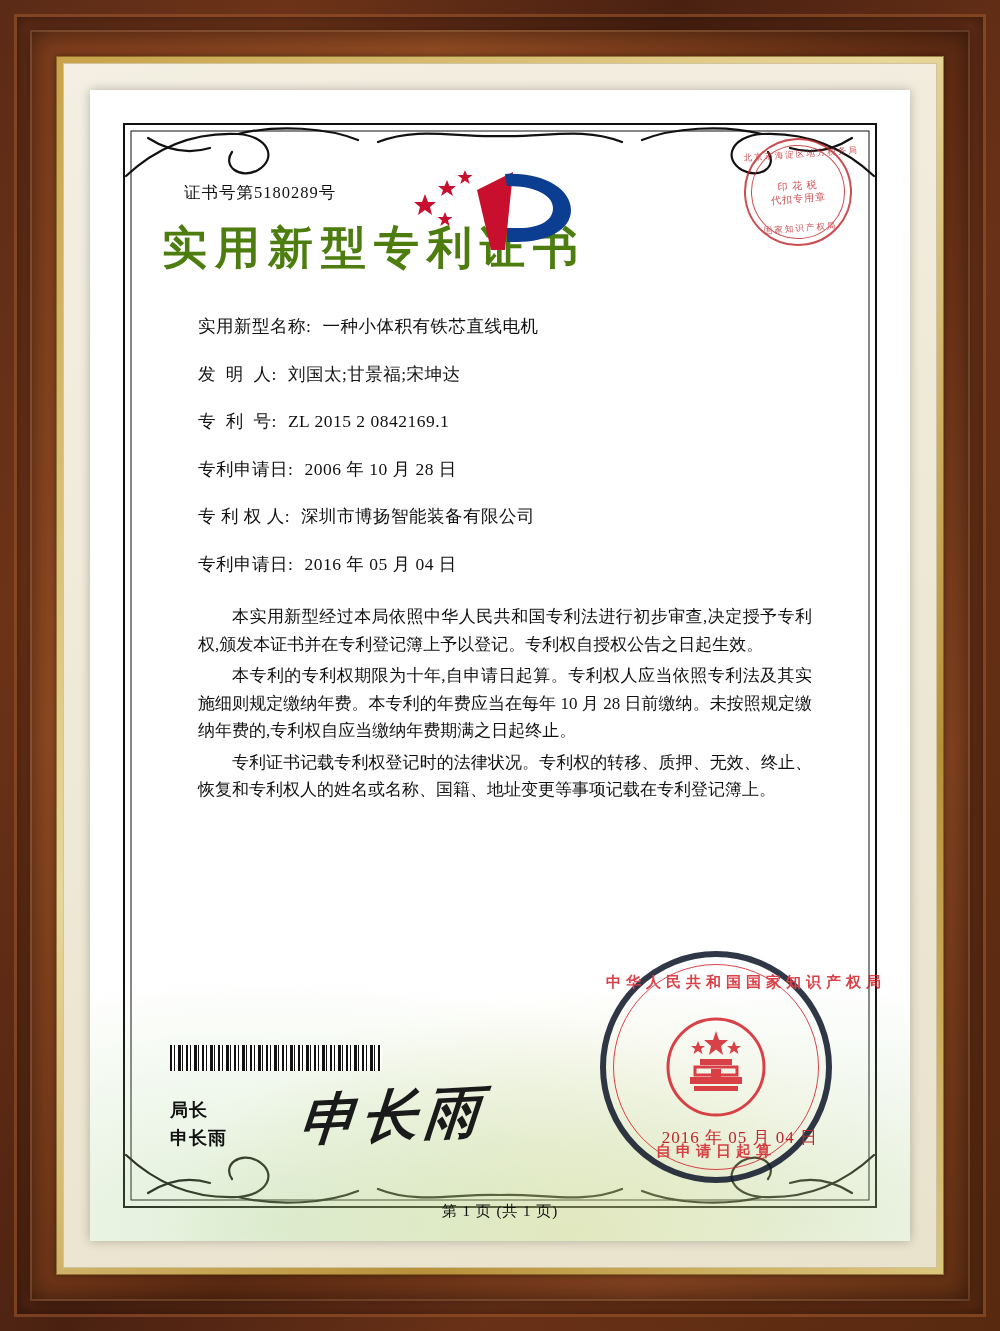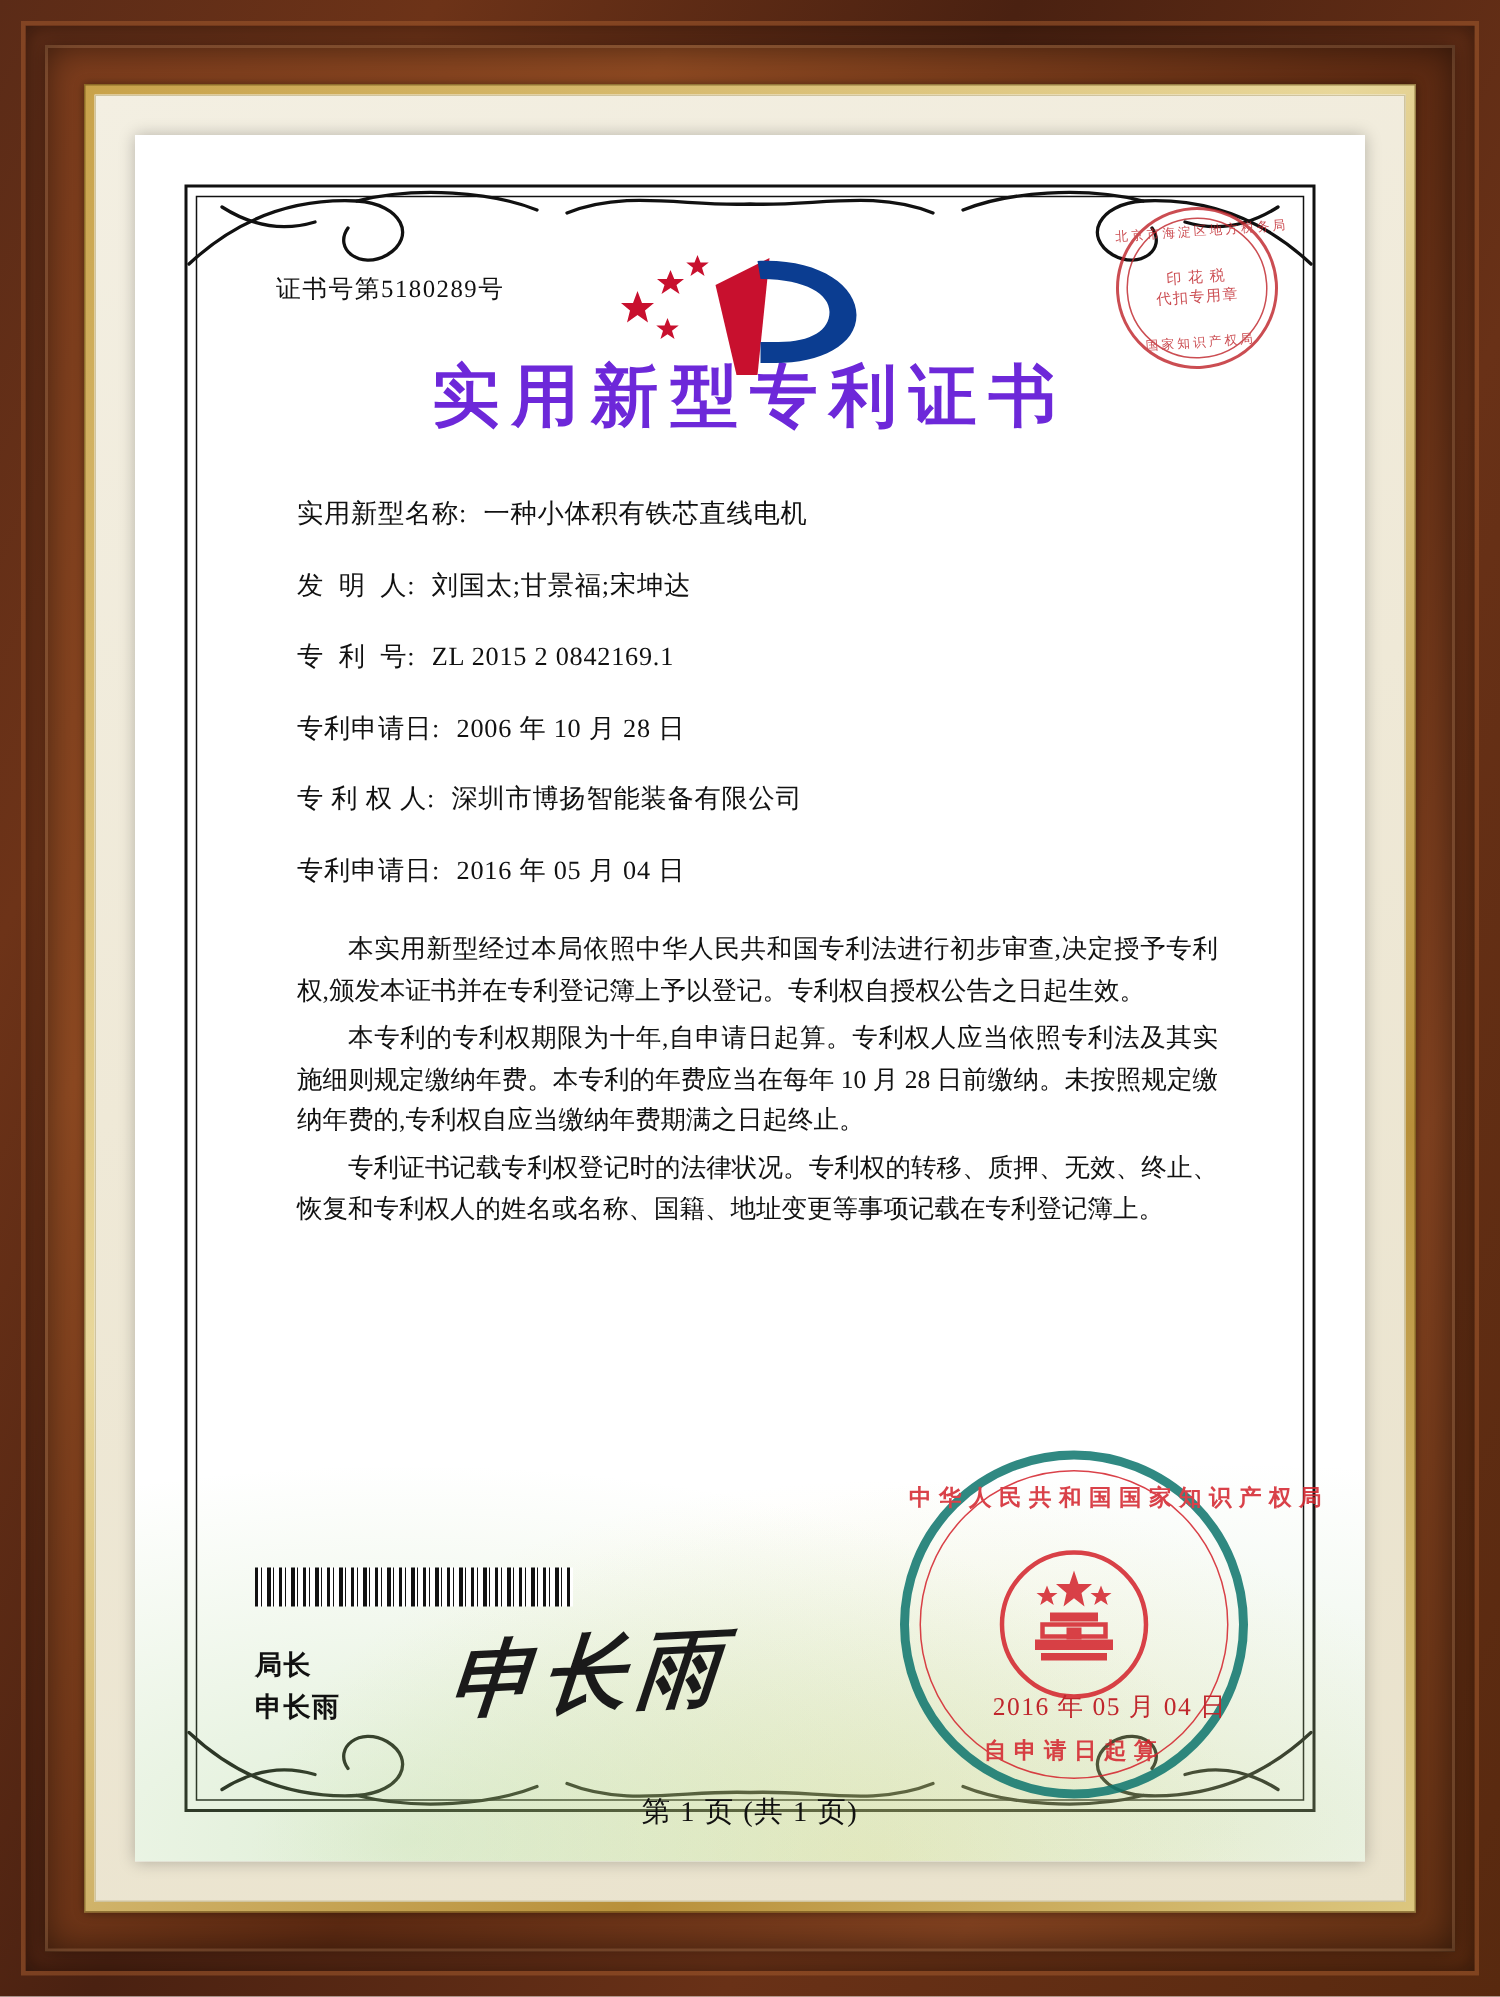--- a/index.html
+++ b/index.html
@@ -142,28 +142,28 @@
     top: 50%; left: 0; right: 0;
     transform: translateY(-50%);
     text-align: center;
     font-family: "Liberation Serif", serif;
     font-size: 10px;
     line-height: 13px;
     letter-spacing: 1px;
   }
 
   .title {
-    text-align: center;
+    text-align: left;
     font-family: "Liberation Serif", serif;
     font-weight: bold;
     font-size: 45px;
     letter-spacing: 8px;
-    margin-top: 30px;
+    margin-top: 14px;
     margin-bottom: 10px;
-    color: #6d28d9;
+    color: #4d7c0f;
   }
 
   .fields {
     margin: 40px 0 0 36px;
     font-family: "Liberation Serif", serif;
     font-size: 17.5px;
     line-height: 1.0;
   }
   .field-row {
     display: flex;
@@ -227,25 +227,25 @@
     font-weight: bold;
     color: #1a1a1a;
     letter-spacing: 6px;
     transform: rotate(-3deg) skewX(-8deg);
   }
 
   
   .seal {
     position: absolute;
     right: 78px;
-    bottom: 42px;
+    bottom: 58px;
     width: 220px;
     height: 220px;
     border-radius: 50%;
-    border: 6px solid #0f766e;
+    border: 6px solid #0f172a;
     color: #d4232c;
     opacity: 0.86;
   }
   .seal .inner-ring {
     position: absolute;
     inset: 7px;
     border: 1px solid #d4232c;
     border-radius: 50%;
   }
   .seal-text-top, .seal-text-bottom {
@@ -278,21 +278,21 @@
     white-space: nowrap;
     z-index: 5;
   }
 
   .page-footer {
     position: absolute;
     left: 0; right: 0;
     bottom: 20px;
     text-align: center;
     font-family: "Liberation Serif", serif;
-    font-size: 19px;
+    font-size: 15px;
     letter-spacing: 1px;
   }
 </style>
 </head>
 <body>
 
 <div class="frame-outer">
   <div class="frame-bevel-hi"></div>
   <div class="frame-inner-wood"></div>
   <div class="mat-gold"></div>

